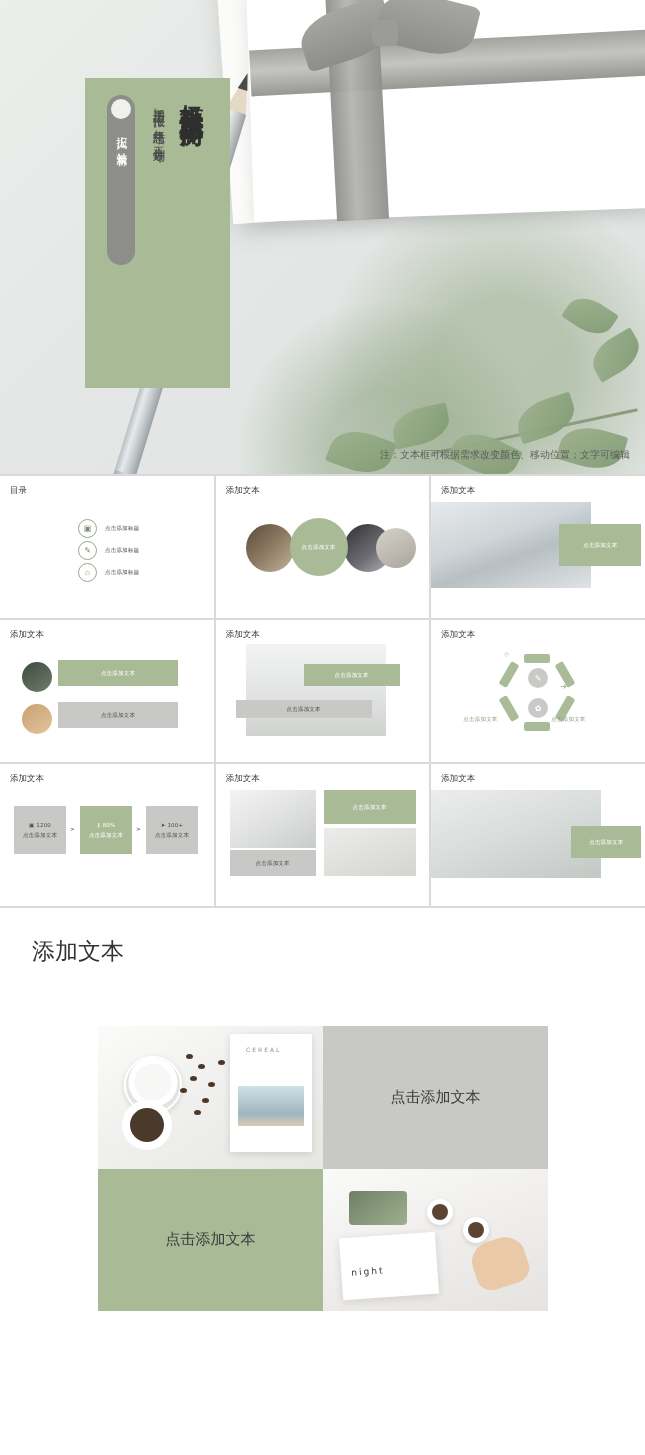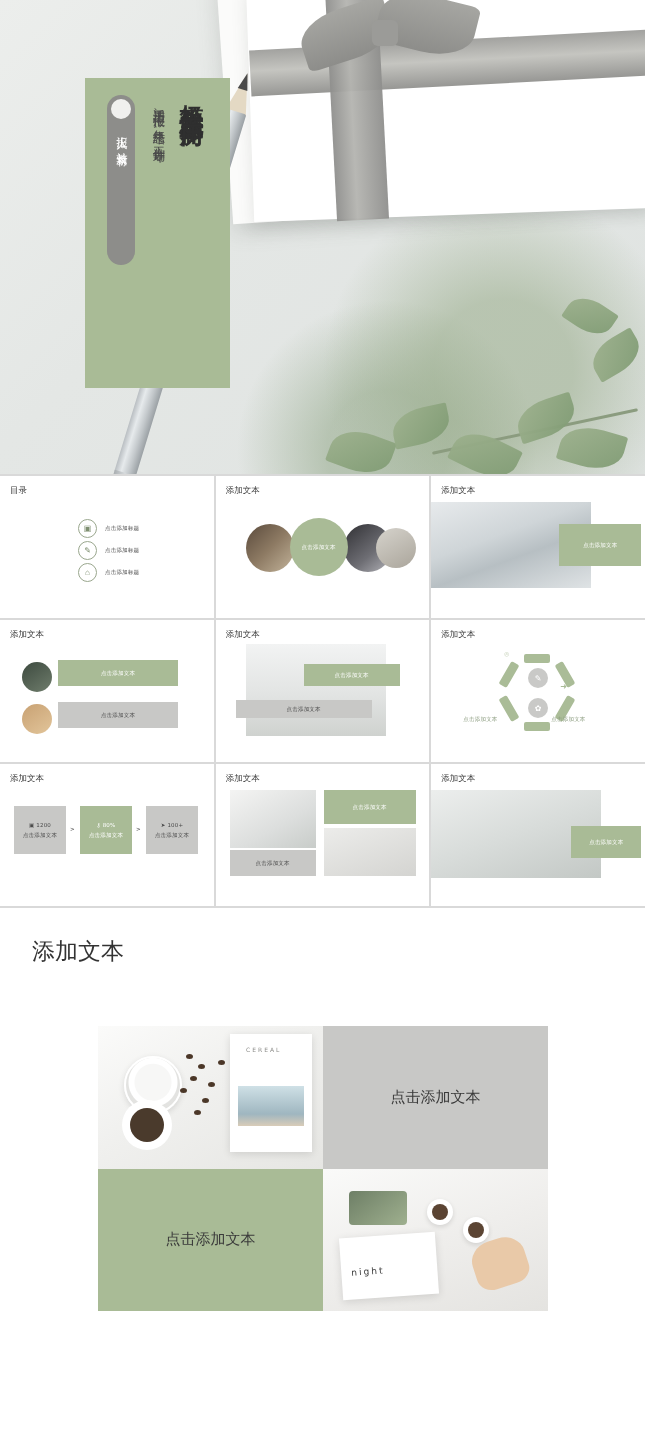--- a/index.html
+++ b/index.html
@@ -363,20 +363,21 @@
     <div class="leaf" style="left:590px; top:338px; width:52px; height:34px; transform:rotate(-30deg);"></div>
     <div class="leaf" style="left:566px; top:300px; width:48px; height:32px; transform:rotate(34deg);"></div>
   </div>
 
   <div class="title-block"></div>
   <div class="pill"></div>
   <div class="pill-dot"></div>
   <div class="presenter-vert">汇报人：站长素材</div>
   <div class="subtitle-vert">适用于工作汇报、年终总结、工作计划等</div>
   <div class="title-vert">极简主义花艺师工作简历</div>
+  <div class="cover-note">注：文本框可根据需求改变颜色、移动位置；文字可编辑</div>
 </div>
 
 <div class="grid">
 
   <div class="thumb">
     <div class="thumb-title">目录</div>
     <div class="toc-row" style="top:43px;">
       <div class="toc-circle">▣</div>
       <span class="tiny">点击添加标题</span>
     </div>

